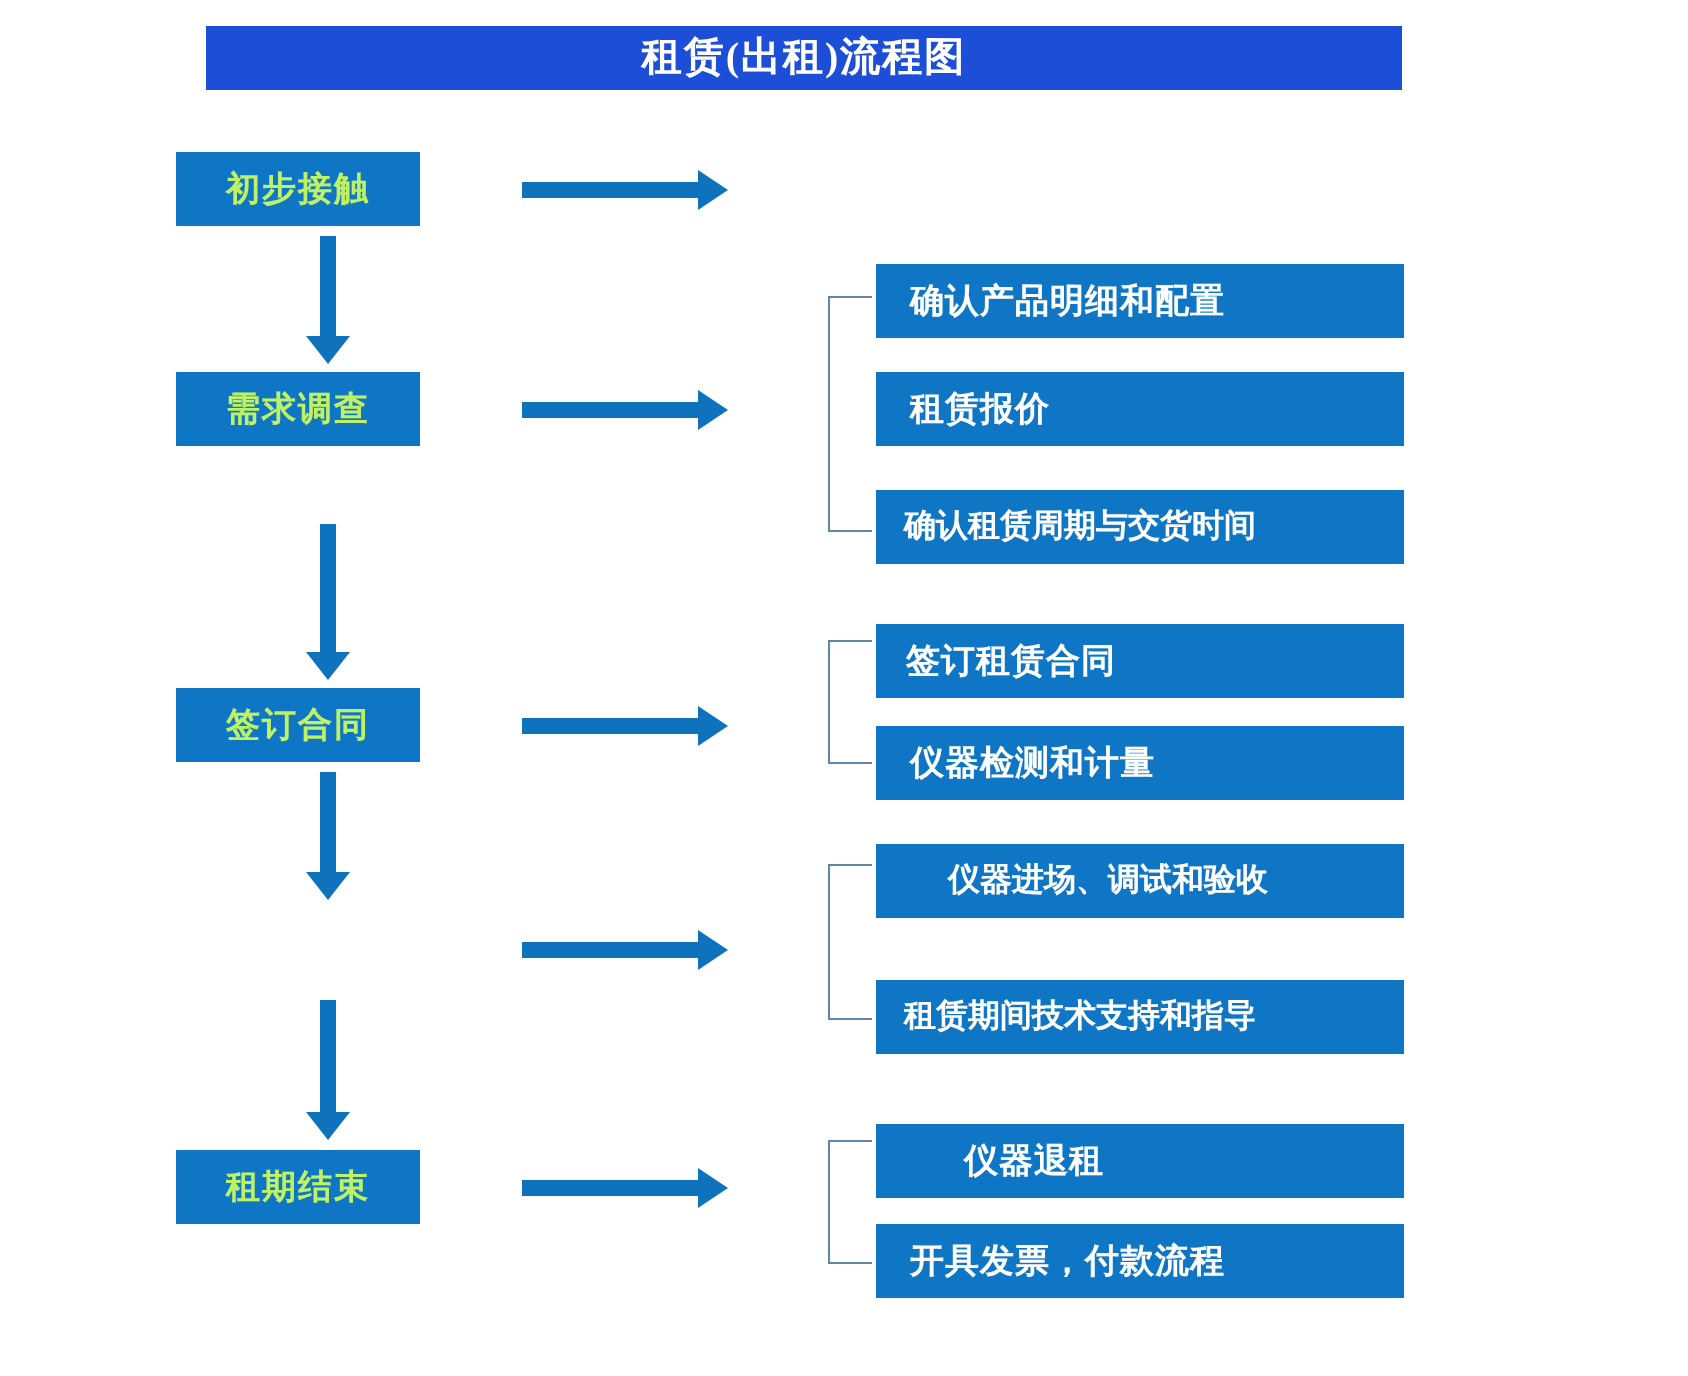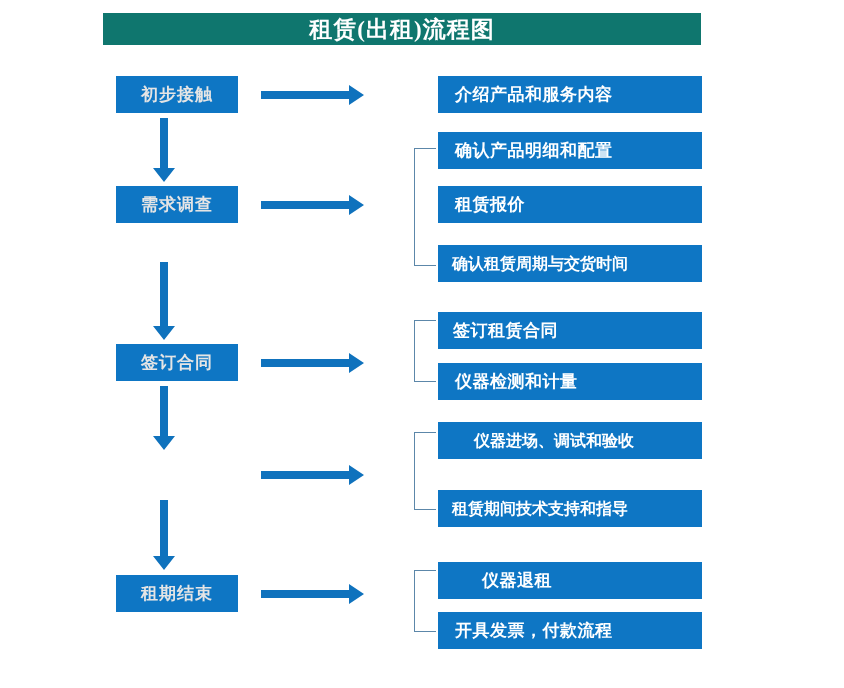--- a/index.html
+++ b/index.html
@@ -23,39 +23,39 @@
     height: 688px;
   }
 
   
   .title-bar {
     position: absolute;
     left: 103px;
     top: 13px;
     width: 598px;
     height: 32px;
-    background: #0f766e;
+    background: #1d4ed8;
     color: #ffffff;
-    font-size: 23px;
+    font-size: 20px;
     font-weight: bold;
     letter-spacing: 1px;
     display: flex;
     align-items: center;
     justify-content: center;
     line-height: 1;
   }
 
   
   .stage-box {
     position: absolute;
-    left: 116px;
+    left: 88px;
     width: 122px;
     height: 37px;
     background: #0e76c4;
-    color: #e5e5e5;
+    color: #bef264;
     font-size: 17px;
     font-weight: bold;
     letter-spacing: 1px;
     display: flex;
     align-items: center;
     justify-content: center;
     line-height: 1;
   }
 
   
@@ -175,21 +175,20 @@
   </div>
 
   <div class="bracket" style="left:414px; top:148px; height:118px;"></div>
 
   <div class="bracket" style="left:414px; top:320px; height:62px;"></div>
 
   <div class="bracket" style="left:414px; top:432px; height:78px;"></div>
 
   <div class="bracket" style="left:414px; top:570px; height:62px;"></div>
 
-  <div class="detail-box" style="top:76px;">介绍产品和服务内容</div>
 
   <div class="detail-box" style="top:132px;">确认产品明细和配置</div>
 
   <div class="detail-box" style="top:186px;">租赁报价</div>
 
   <div class="detail-box wide" style="top:245px;">确认租赁周期与交货时间</div>
 
   <div class="detail-box" style="top:312px;padding-left:15px;">签订租赁合同</div>
 
   <div class="detail-box" style="top:363px;">仪器检测和计量</div>

